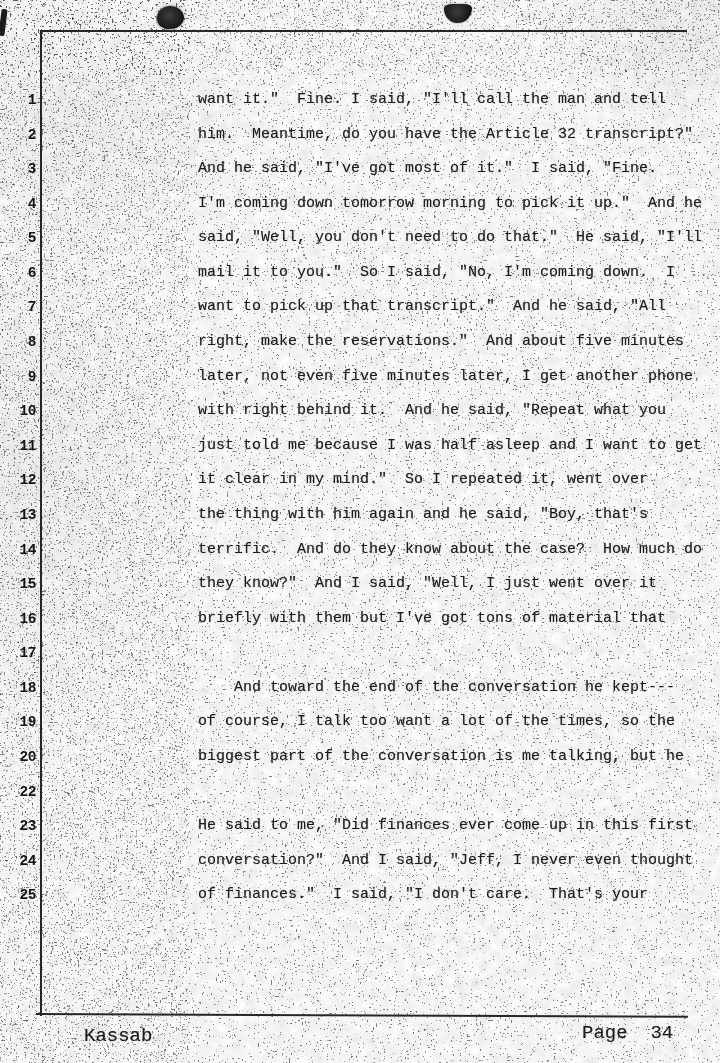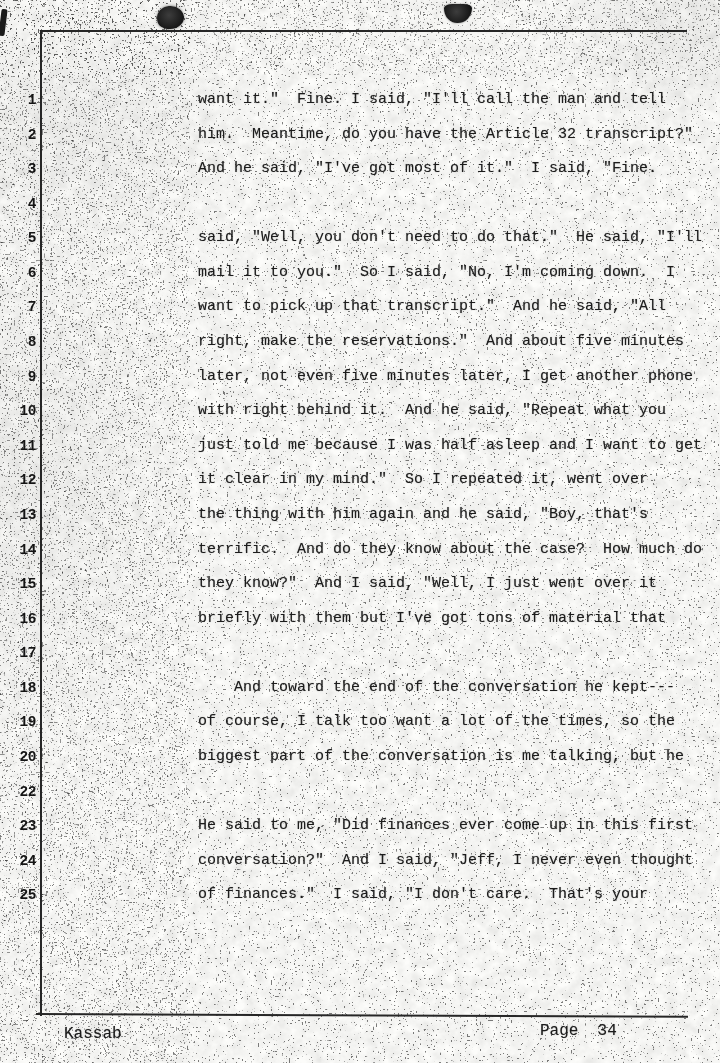--- a/index.html
+++ b/index.html
@@ -97,27 +97,28 @@
     position: absolute;
     left: 198px;
     white-space: pre;
     font-size: 15px;
     line-height: 34.58px;
     color: #1c1c1c;
     text-shadow: 0 0 1px rgba(25,25,25,0.4);
   }
   .footer-left, .footer-right {
     position: absolute;
-    font-size: 16px;
+    font-size: 19px;
     color: #1c1c1c;
     white-space: pre;
     text-shadow: 0 0 1px rgba(25,25,25,0.4);
+    margin-left: 20px;
   }
   .footer-left { left: 64px; top: 1025px; }
-  .footer-right { left: 540px; top: 1022px; }
+  .footer-right { left: 562px; top: 1022px; }
 </style>
 </head>
 <body>
 
 <div class="page">
 
   <svg class="noise" width="720" height="1063">
     <defs>
       <filter id="speckFine" x="0%" y="0%" width="100%" height="100%">
         <feTurbulence type="fractalNoise" baseFrequency="0.55" numOctaves="2" seed="23"></feTurbulence>
@@ -154,20 +155,21 @@
       <div class="t-row">
         <span class="t-num">2</span>
         <span class="t-text">him.  Meantime, do you have the Article 32 transcript?"</span>
       </div>
       <div class="t-row">
         <span class="t-num">3</span>
         <span class="t-text">And he said, "I've got most of it."  I said, "Fine.</span>
       </div>
       <div class="t-row">
         <span class="t-num">4</span>
+        <span class="t-text">I'm coming down tomorrow morning to pick it up."  And he</span>
       </div>
       <div class="t-row">
         <span class="t-num">5</span>
         <span class="t-text">said, "Well, you don't need to do that."  He said, "I'll</span>
       </div>
       <div class="t-row">
         <span class="t-num">6</span>
         <span class="t-text">mail it to you."  So I said, "No, I'm coming down.  I</span>
       </div>
       <div class="t-row">

